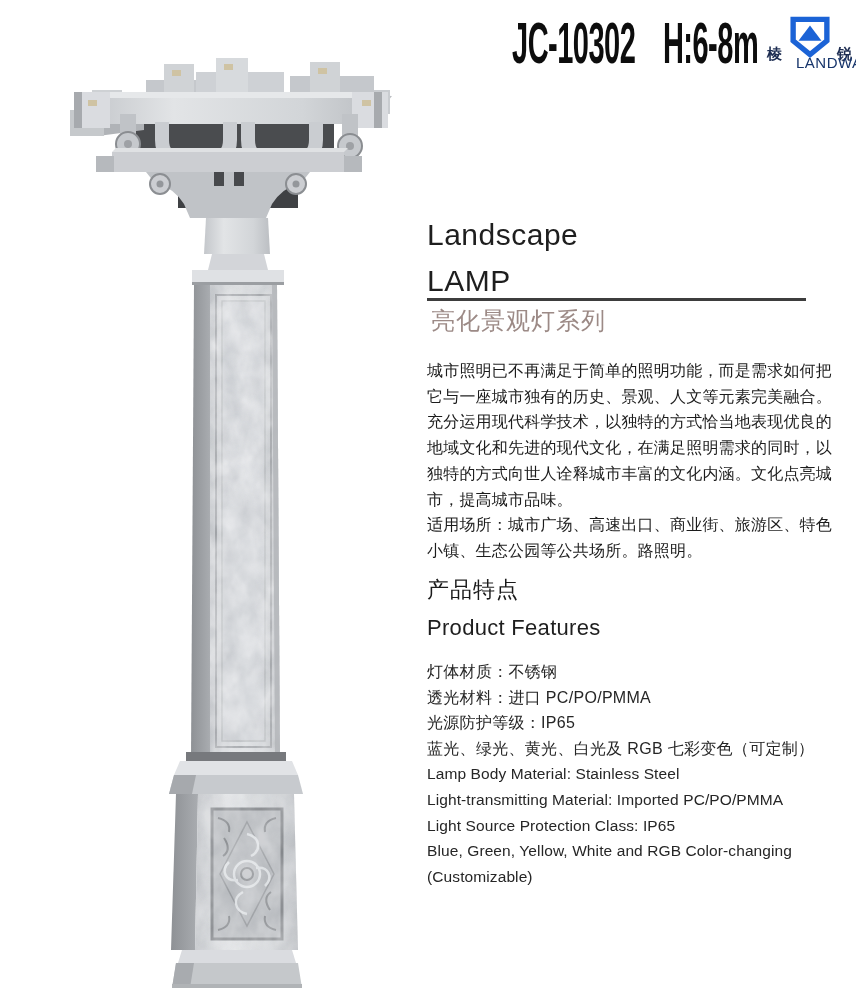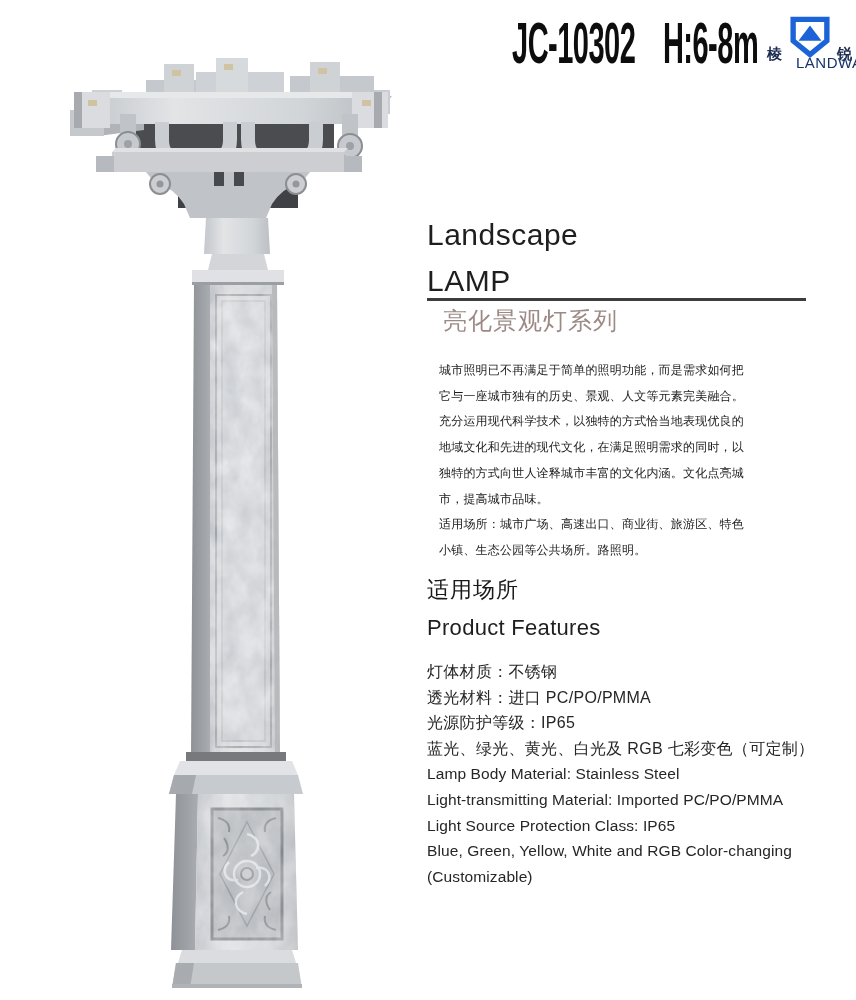--- a/index.html
+++ b/index.html
@@ -25,23 +25,23 @@
     font-size:15px; font-weight:normal; letter-spacing:.5px; color:#17356b; line-height:1;margin-left:24px;
   }
   
   .column { position:absolute; left:58px; top:52px; width:340px; height:940px; }
   
   .rc { position:absolute; left:427px; top:0; width:410px; color:#222; }
   .title1, .title2 { position:absolute; left:0; font-size:30px; line-height:1.1; letter-spacing:.5px; color:#1e1e1e; }
   .title1 { top:218px; }
   .title2 { top:264px; }
   .divider { position:absolute; top:298px; left:0; width:379px; height:3px; background:#3d3d3d; }
-  .series  { position:absolute; top:307px; left:16px; font-size:24px; letter-spacing:1px; color:#9c8a86; line-height:1.2; }
+  .series  { position:absolute; top:307px; left:4px; font-size:24px; letter-spacing:1px; color:#9c8a86; line-height:1.2; }
   .para {
-    position:absolute; top:358px; left:12px; font-size:12px; line-height:25.7px;
+    position:absolute; top:358px; left:0; font-size:16px; line-height:25.7px;
     white-space:pre; letter-spacing:.2px; color:#1c1c1c;
   }
   .hcn { position:absolute; top:577px; left:0; font-size:22px; letter-spacing:1px; color:#1a1a1a; line-height:1.2; }
   .hen { position:absolute; top:615px; left:0; font-size:22px; letter-spacing:.3px; color:#1e1e1e; line-height:1.2; }
   .specs { position:absolute; top:659px; left:0; }
   .sp { line-height:25.6px; white-space:nowrap; color:#262626; }
   .sp.cn { font-size:16px;   letter-spacing:.3px; }
   .sp.en { font-size:15.5px; letter-spacing:.1px; }
 </style>
 </head>
@@ -199,21 +199,21 @@
     <div class="divider"></div>
     <div class="series">亮化景观灯系列</div>
     <div class="para">城市照明已不再满足于简单的照明功能，而是需求如何把
 它与一座城市独有的历史、景观、人文等元素完美融合。
 充分运用现代科学技术，以独特的方式恰当地表现优良的
 地域文化和先进的现代文化，在满足照明需求的同时，以
 独特的方式向世人诠释城市丰富的文化内涵。文化点亮城
 市，提高城市品味。
 适用场所：城市广场、高速出口、商业街、旅游区、特色
 小镇、生态公园等公共场所。路照明。</div>
-    <div class="hcn">适用场所</div>
+    <div class="hcn">产品特点</div>
     <div class="hen">Product Features</div>
     <div class="specs">
       <div class="sp cn">灯体材质：不锈钢</div>
       <div class="sp cn">透光材料：进口 PC/PO/PMMA</div>
       <div class="sp cn">光源防护等级：IP65</div>
       <div class="sp cn">蓝光、绿光、黄光、白光及 RGB 七彩变色（可定制）</div>
       <div class="sp en">Lamp Body Material: Stainless Steel</div>
       <div class="sp en">Light-transmitting Material: Imported PC/PO/PMMA</div>
       <div class="sp en">Light Source Protection Class: IP65</div>
       <div class="sp en">Blue, Green, Yellow, White and RGB Color-changing</div>

